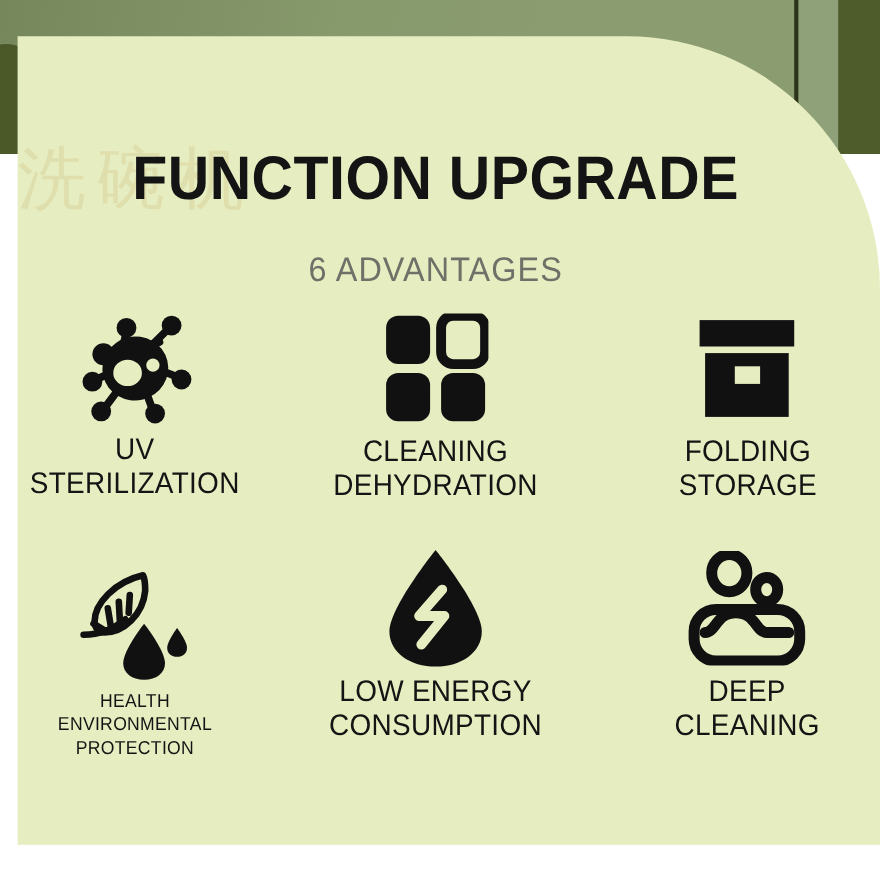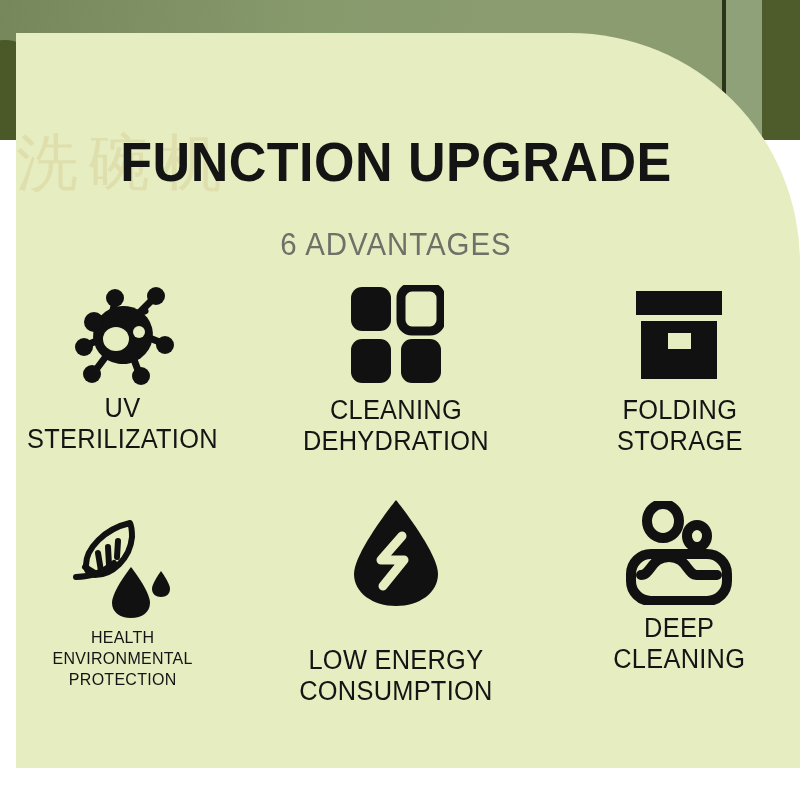--- a/index.html
+++ b/index.html
@@ -178,21 +178,21 @@
   .cell-label.small {
     font-size: 17px;
     line-height: 21px;
   }
 
   
   .cell.c1 { transform: translate(-20px, 0); }
   .cell.c2 { transform: translate(0px, 2px); }
   .cell.c3 { transform: translate(30px, 2px); }
   .cell.c4 { transform: translate(-20px, 14px); }
-  .cell.c5 { transform: translate(0px, 0px); gap: 32px; }
+  .cell.c5 { transform: translate(0px, 0px); }
   .cell.c6 { transform: translate(30px, 0px); }
 
   svg { display: block; }
 </style>
 </head>
 <body>
 
 <div id="poster">
 
   <div class="bg-photo"></div>

